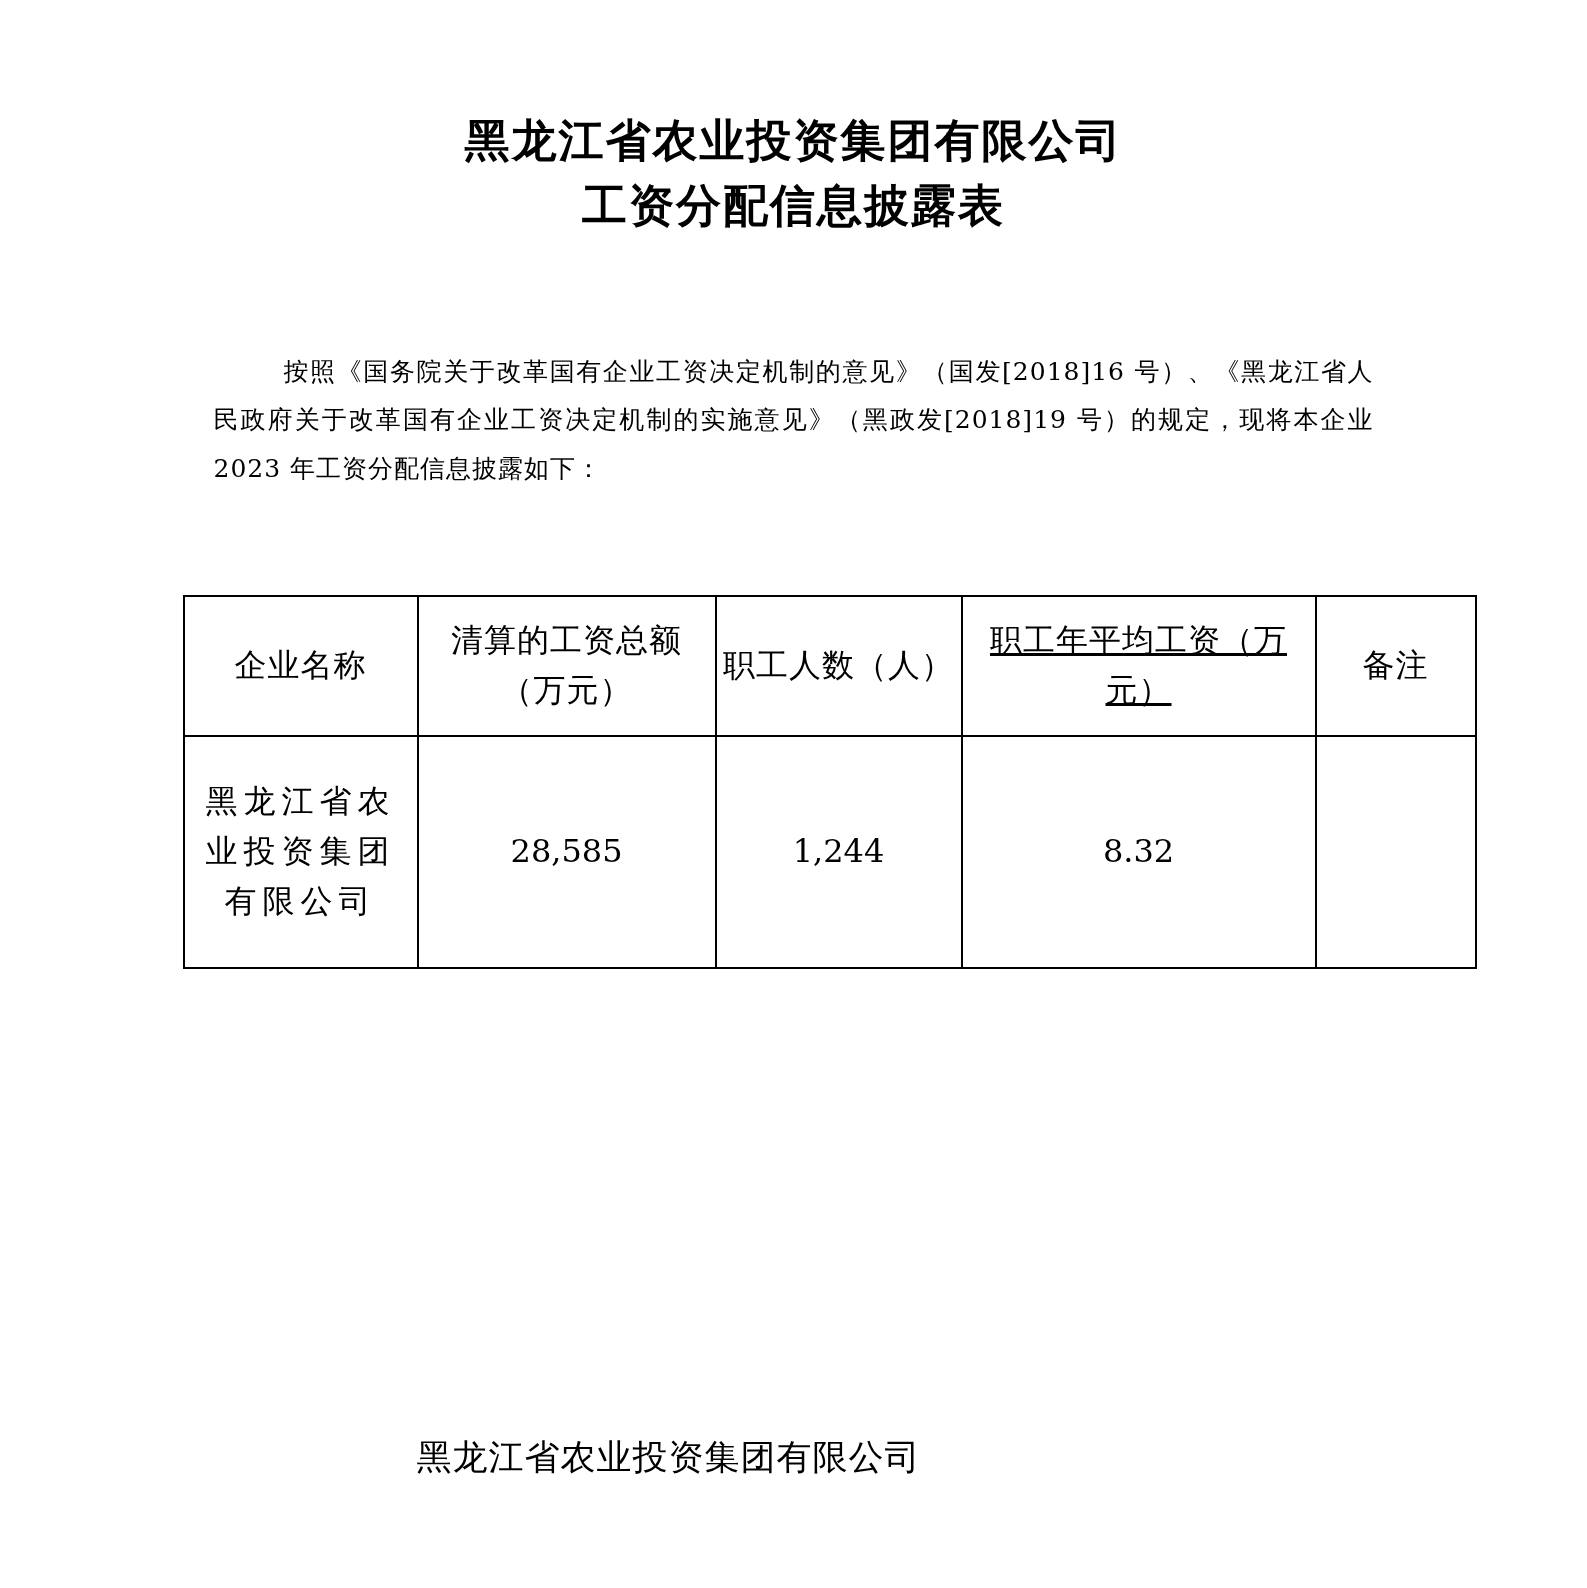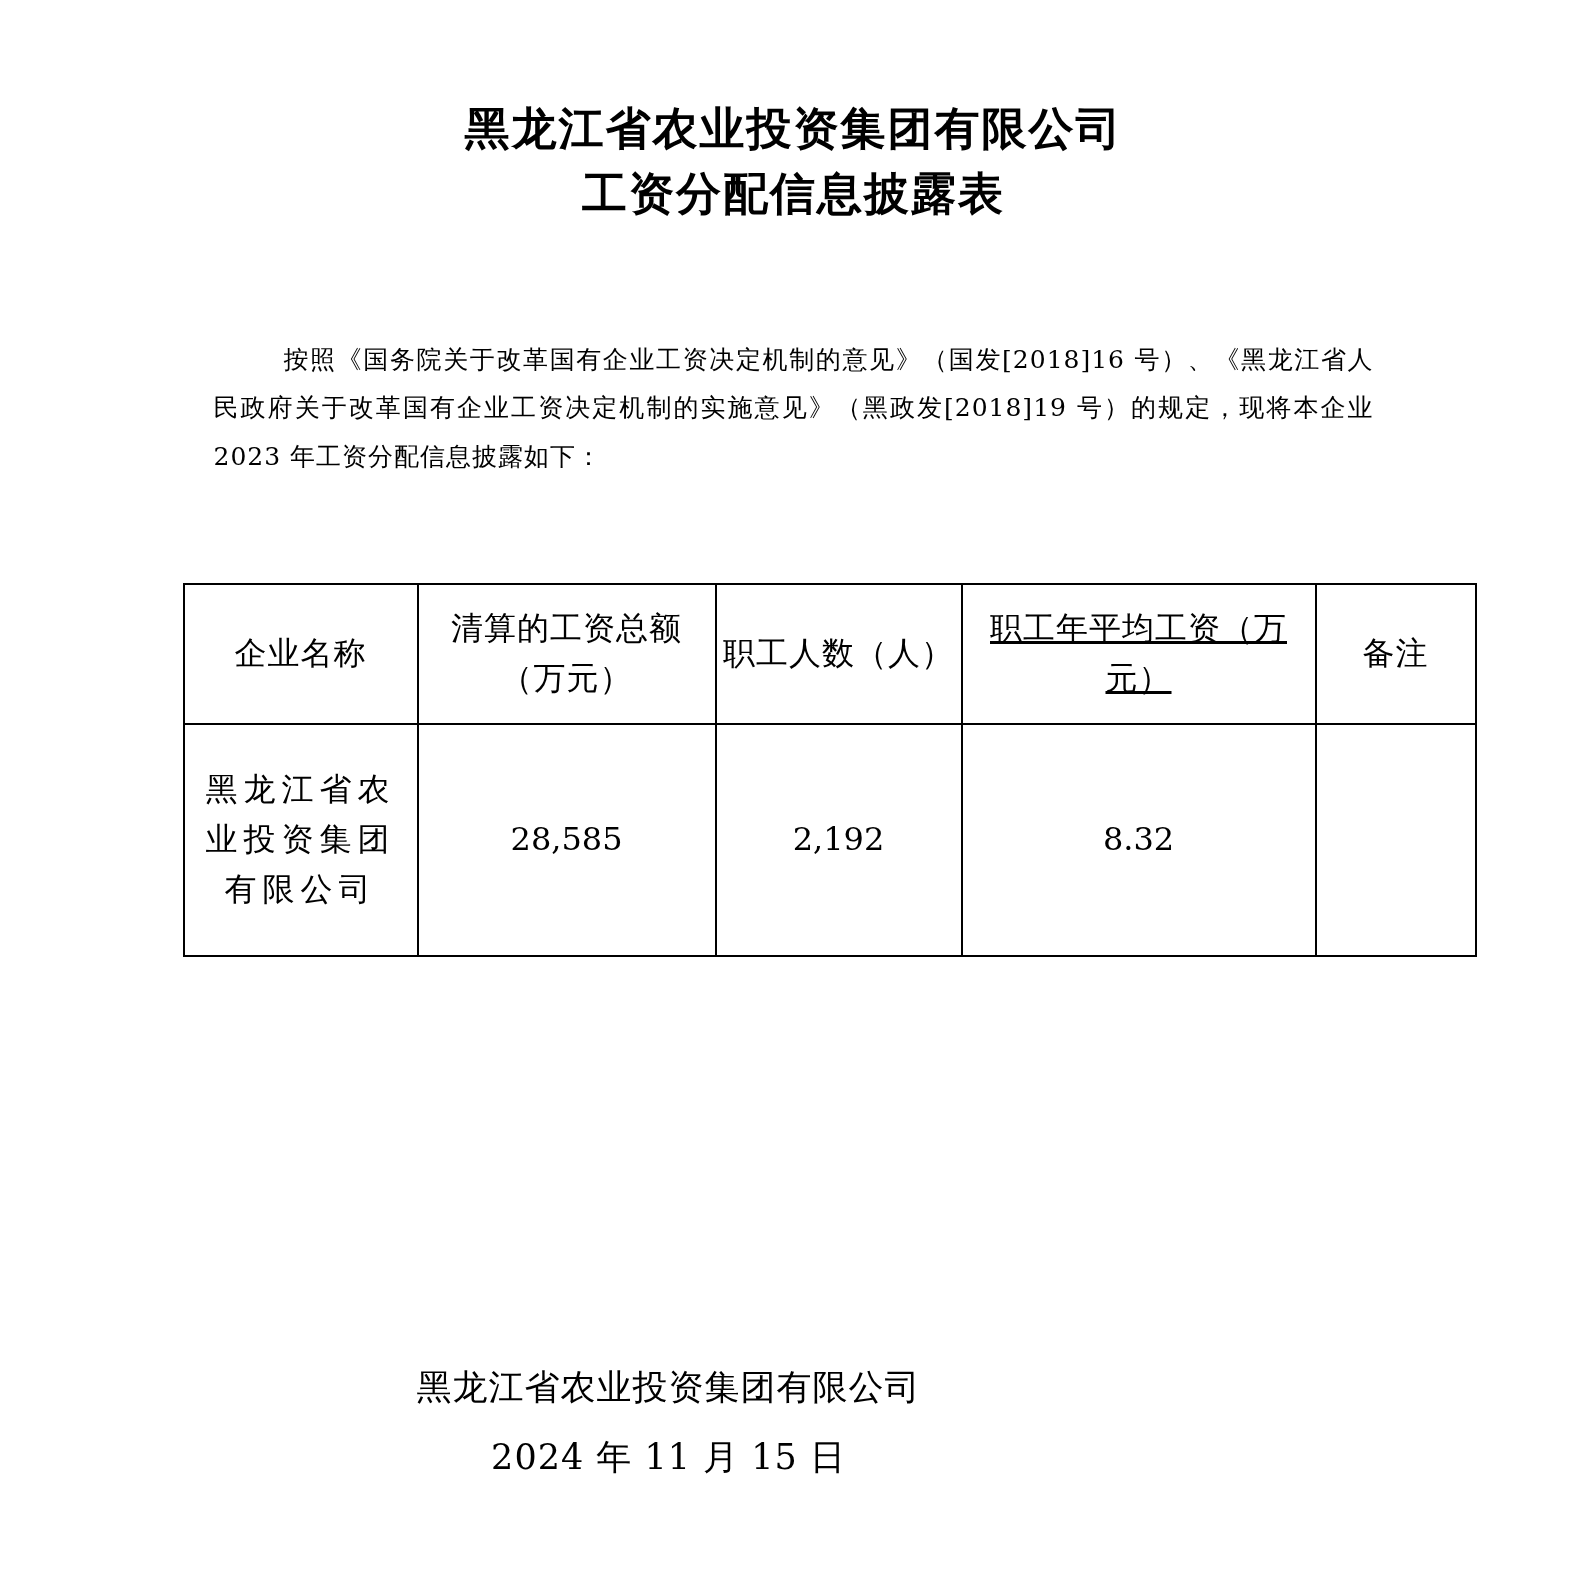--- a/index.html
+++ b/index.html
@@ -12,21 +12,21 @@
     height: 1588px;
     font-family: "DejaVu Serif", "Liberation Serif", serif;
     color: #000000;
     position: relative;
     overflow: hidden;
   }
   .page {
     width: 1587px;
     height: 1588px;
     box-sizing: border-box;
-    padding: 0;
+    padding: 12px;
     position: relative;
   }
   .title-block {
     text-align: center;
     padding-top: 96px;
   }
   .title-line {
     font-size: 45px;
     font-weight: bold;
     letter-spacing: 2px;
@@ -123,26 +123,25 @@
           <th class="col-total">清算的工资总额（万元）</th>
           <th class="col-count">职工人数（人）</th>
           <th class="col-avg">职工年平均工资（万元）</th>
           <th class="col-note">备注</th>
         </tr>
       </thead>
       <tbody>
         <tr>
           <td class="cell-name">黑龙江省农业投资集团有限公司</td>
           <td class="num">28,585</td>
-          <td class="num">2,192</td>
+          <td class="num">1,244</td>
           <td class="num">8.32</td>
           <td></td>
         </tr>
       </tbody>
     </table>
   </div>
 
   <div class="footer">
     <div class="footer-line">黑龙江省农业投资集团有限公司</div>
-    <div class="footer-line">2024 年 11 月 15 日</div>
   </div>
 
 </div>
 
 </body></html>

